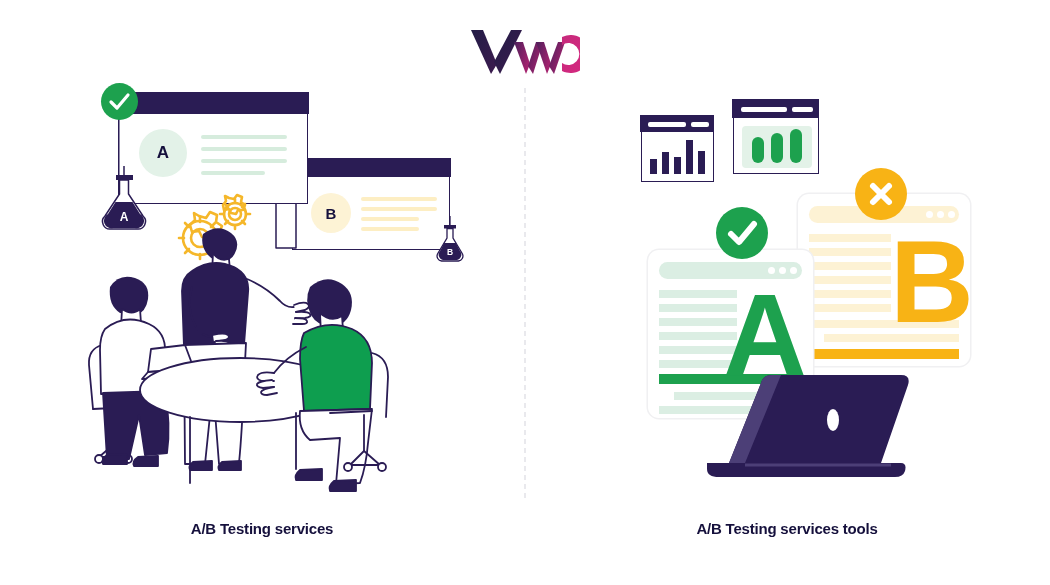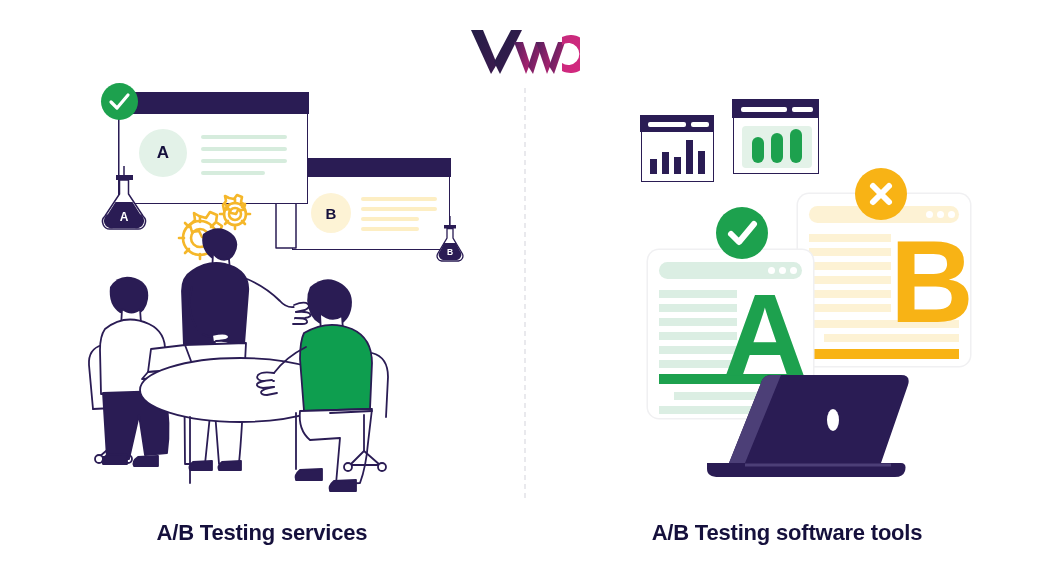--- a/index.html
+++ b/index.html
@@ -34,21 +34,21 @@
     top: 88px;
     width: 2px;
     height: 412px;
     background-image: linear-gradient(to bottom, #e9e9ed 0, #e9e9ed 5px, rgba(255,255,255,0) 5px, rgba(255,255,255,0) 9px);
     background-size: 2px 9px;
     background-repeat: repeat-y;
   }
 
   
   .caption {
-    font-size: 22px;
+    font-size: 15px;
     font-weight: bold;
     color: #15103c;
     letter-spacing: -0.2px;
     text-align: center;
     white-space: nowrap;
   }
   #caption-left  { left: 0;    top: 520px; width: 524px; }
   #caption-right { left: 524px; top: 520px; width: 526px; }
 
   
@@ -388,15 +388,15 @@
     <svg id="laptop" width="215" height="110" viewBox="0 0 215 110">
       <path d="M56 8 q2 -8 11 -8 L196 0 q10 0 7 10 L176 88 L24 88 Z" fill="#2a1c54"></path>
       <path d="M56 8 q2 -8 11 -8 L76 0 L40 88 L24 88 Z" fill="#4c3f77"></path>
       <ellipse cx="128" cy="45" rx="6" ry="11" fill="#ffffff"></ellipse>
       <path d="M2 88 L196 88 q6 0 4 8 q-2 6 -10 6 L14 102 q-12 0 -12 -8 z" fill="#2a1c54"></path>
       <path d="M40 90 L186 90" stroke="#4c3f77" stroke-width="3"></path>
     </svg>
   </div>
 
   <div id="caption-left" class="abs caption">A/B Testing services</div>
-  <div id="caption-right" class="abs caption">A/B Testing software tools</div>
+  <div id="caption-right" class="abs caption">A/B Testing services tools</div>
 
 </div>
 
 </body></html>

